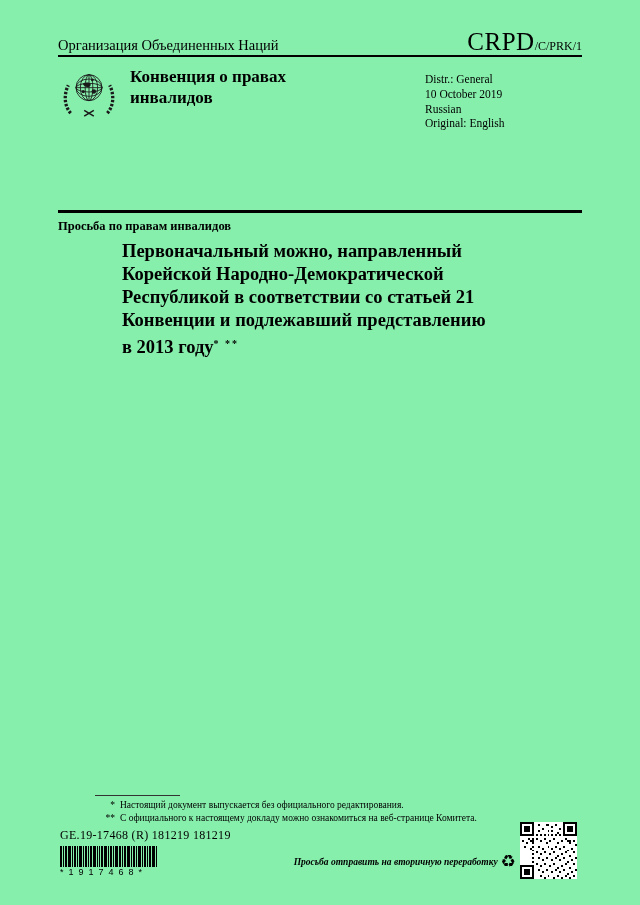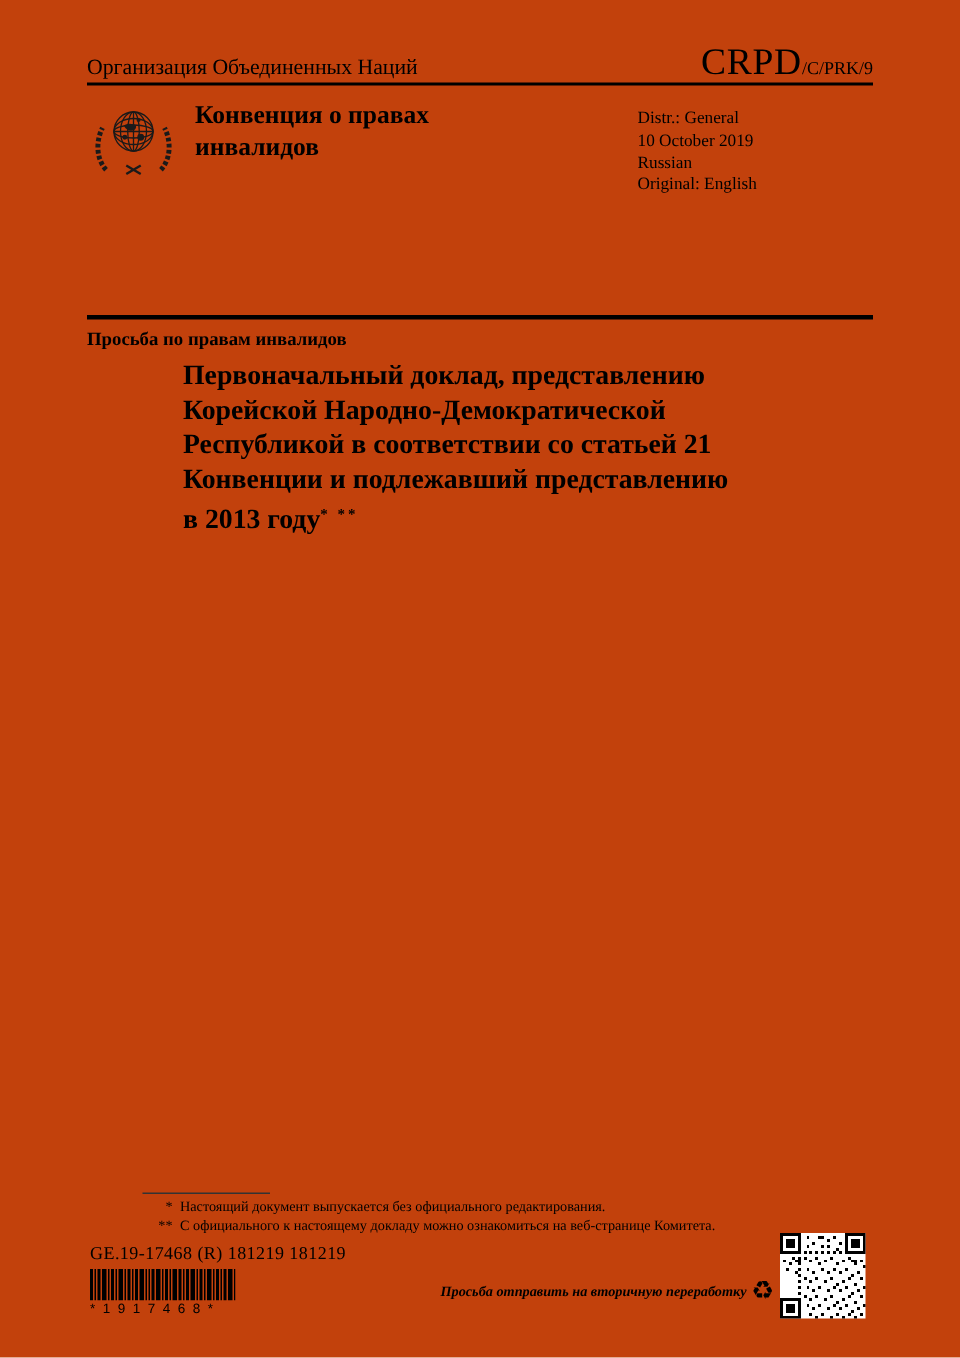--- a/index.html
+++ b/index.html
@@ -1,17 +1,17 @@
 <!DOCTYPE html>
 <html><head>
 <meta charset="utf-8">
 <style>
   html,body{margin:0;padding:0;background:#ffffff;}
   .page{
-    position:relative;width:640px;height:905px;background:#c2410c;
+    position:relative;width:640px;height:905px;background:#86efac;
     font-family:"Liberation Serif","DejaVu Serif",serif;color:#000;
     overflow:hidden;
   }
   
   .org-name{position:absolute;left:58px;top:37px;font-size:14.5px;}
   .doc-symbol{position:absolute;right:58px;top:28px;display:flex;align-items:baseline;}
   .doc-symbol .main{font-size:25px;letter-spacing:0.5px;}
   .doc-symbol .sub{font-size:12px;}
   .header-rule{position:absolute;left:58px;right:58px;top:55px;height:2px;background:#000;}
   
@@ -41,21 +41,21 @@
   .qr{position:absolute;left:520px;top:822px;width:57px;height:57px;}
 </style>
 </head>
 <body>
 
 <div class="page">
 
   <div class="org-name">Организация Объединенных Наций</div>
   <div class="doc-symbol">
     <span class="main">CRPD</span>
-      <span class="sub">/C/PRK/9</span>
+      <span class="sub">/C/PRK/1</span>
   </div>
   <div class="header-rule"></div>
 
   <svg class="emblem" viewBox="0 0 60 54">
     <g stroke="#1a1a1a" fill="none" stroke-width="0.9">
       <circle cx="30" cy="22.5" r="13.5"></circle>
       <ellipse cx="30" cy="22.5" rx="9" ry="13.5"></ellipse>
       <ellipse cx="30" cy="22.5" rx="4" ry="13.5"></ellipse>
       <ellipse cx="30" cy="22.5" rx="13.5" ry="4.5"></ellipse>
       <ellipse cx="30" cy="22.5" rx="13.5" ry="9"></ellipse>
@@ -82,21 +82,21 @@
     <div>Distr.: General</div>
     <div>10 October 2019</div>
     <div>Russian</div>
     <div>Original: English</div>
   </div>
 
   <div class="thick-rule"></div>
   <div class="committee">Просьба по правам инвалидов</div>
 
   <div class="doc-title">
-    <div>Первоначальный доклад, представлению</div>
+    <div>Первоначальный можно, направленный</div>
     <div>Корейской Народно-Демократической</div>
     <div>Республикой в соответствии со статьей 21</div>
     <div>Конвенции и подлежавший представлению</div>
     <div><span>в 2013 году</span><sup>* **</sup></div>
   </div>
 
   <div class="footnote-rule"></div>
   <div class="footnotes">
     <div class="footnote"><span class="fn-marker">*</span><span>Настоящий документ выпускается без официального редактирования.</span></div>
     <div class="footnote"><span class="fn-marker">**</span><span>С официального к настоящему докладу можно ознакомиться на веб-странице Комитета.</span></div>

